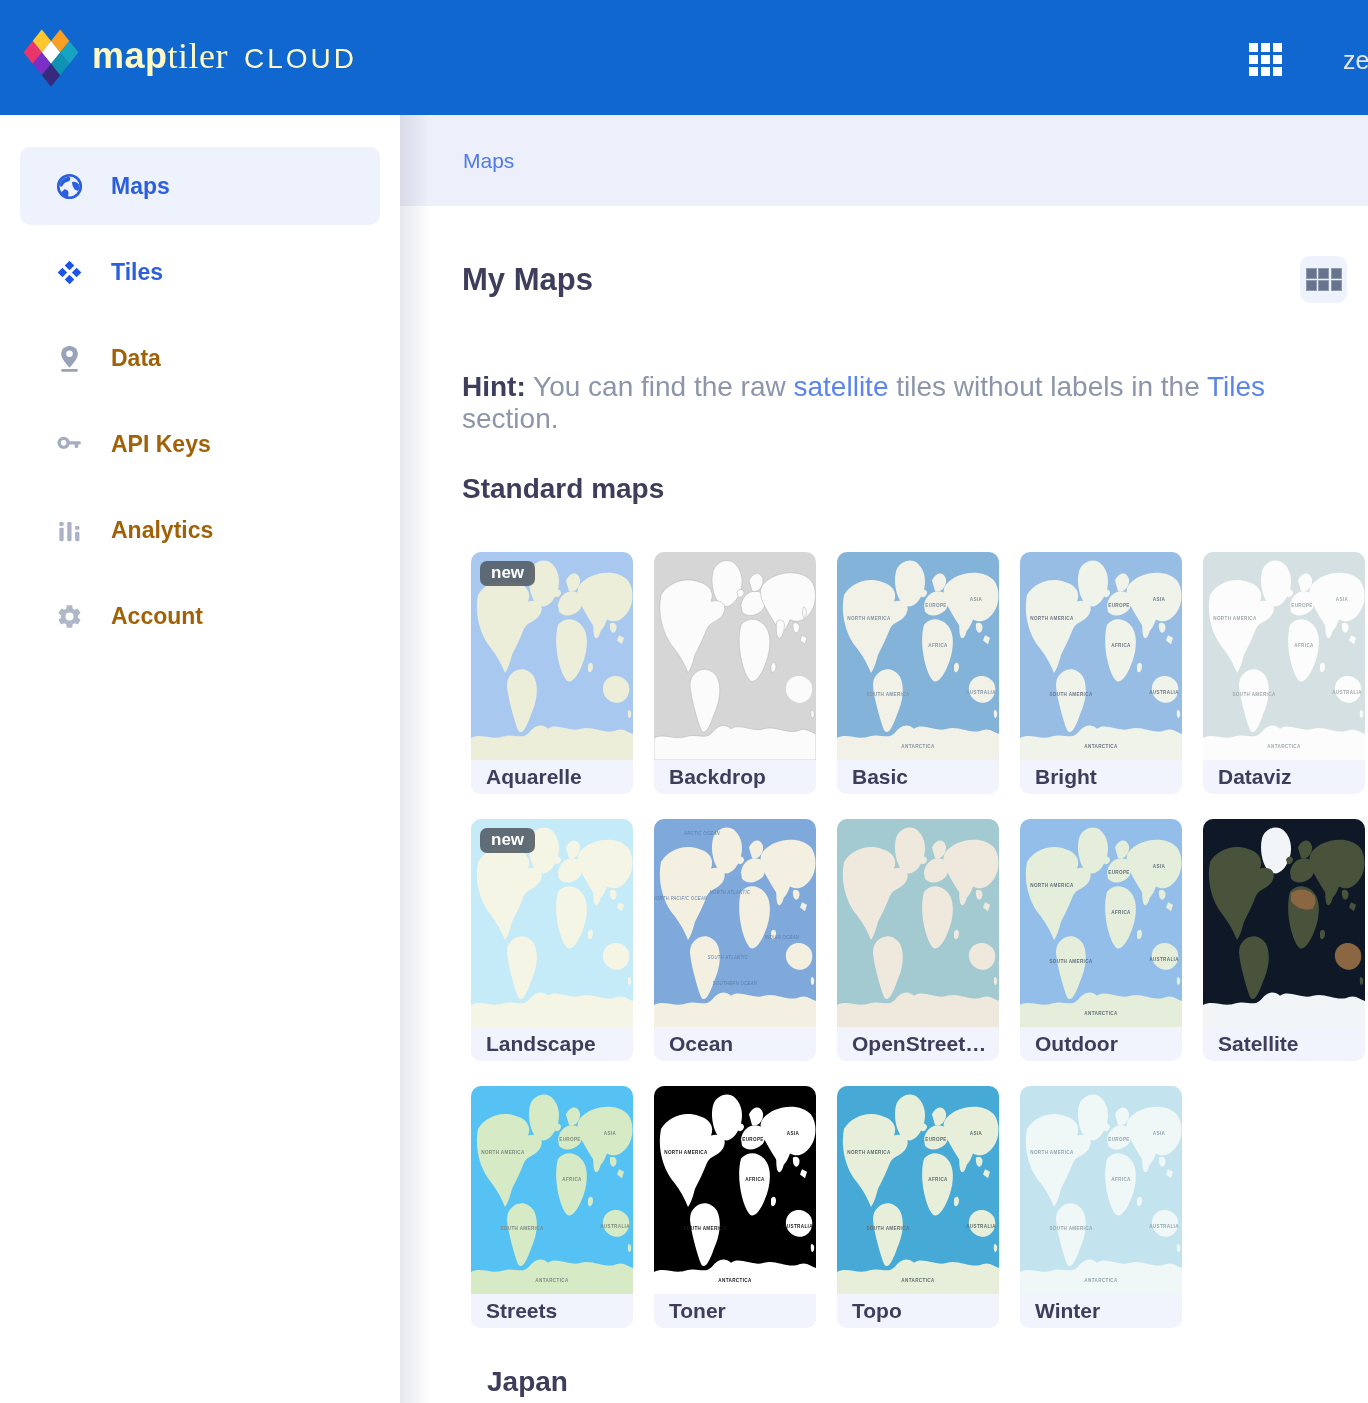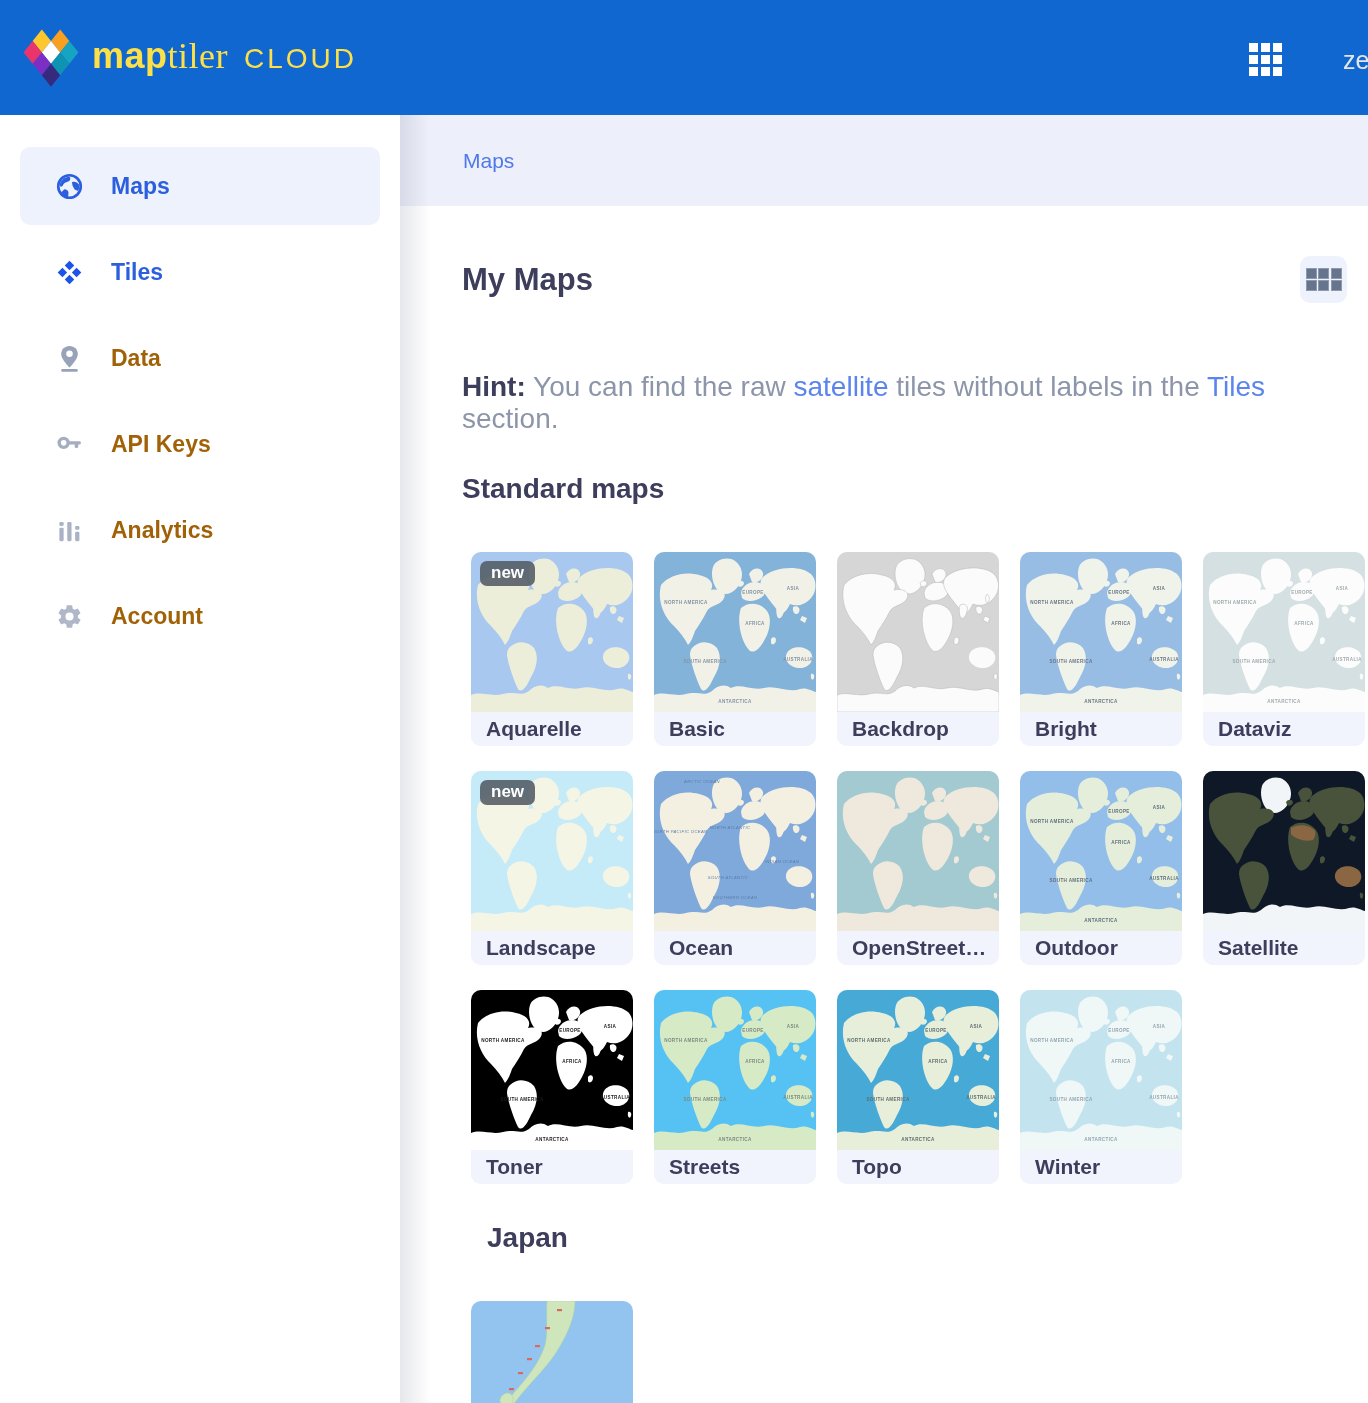--- a/index.html
+++ b/index.html
@@ -3,21 +3,21 @@
 <meta charset="utf-8">
 <style>
   html,body{margin:0;padding:0;background:#fff;}
   .viewport{position:relative;width:1368px;height:1403px;overflow:hidden;background:#fff;
     font-family:"Liberation Sans",sans-serif;color:#3d3d5c;}
 
   
   .header{position:absolute;top:0;left:0;width:1368px;height:115px;background:#1167d0;z-index:5;}
   .brand{position:absolute;left:24px;top:24px;display:flex;align-items:center;cursor:pointer;}
   .brand svg{display:block;}
-  .brand-text{margin-left:14px;color:#fde047;font-size:36px;line-height:1;display:flex;align-items:baseline;}
+  .brand-text{margin-left:14px;color:#fef9c3;font-size:36px;line-height:1;display:flex;align-items:baseline;}
   .brand-bold{font-weight:700;letter-spacing:.5px;}
   .brand-light{font-weight:400;letter-spacing:.5px;font-family:Liberation Serif, serif;}
   .brand-suffix{font-weight:300;font-size:28px;letter-spacing:3px;margin-left:16px;}
   .apps-btn{position:absolute;left:1249px;top:43px;width:34px;height:34px;cursor:pointer;}
   .apps-btn .cell{position:absolute;width:9px;height:9px;background:#fff;}
   .username{position:absolute;left:1343px;top:46px;color:#e5e5e5;font-size:25px;cursor:pointer;white-space:nowrap;}
 
   
   .sidebar{position:absolute;top:115px;left:0;width:400px;bottom:0;background:#fff;padding-top:32px;box-sizing:border-box;}
   .nav-item{width:360px;height:78px;margin:0 auto 8px auto;border-radius:10px;display:flex;align-items:center;
@@ -43,21 +43,21 @@
   .gridview-icon span{background:#67748d;box-shadow:inset 0 0 0 1px #8e99ad;}
   .hint{margin-top:68px;font-size:28px;color:#8c95a9;}
   .hint .hint-prefix{font-weight:700;color:#3d3d5c;}
   .hint .hint-link{color:#5b84ec;cursor:pointer;}
   .section-title{font-size:28px;font-weight:700;color:#3d3d5c;margin-top:38px;}
   .section-title.indented{margin-left:25px;}
   .cards-grid{display:flex;flex-wrap:wrap;gap:25px 21px;margin-left:9px;margin-top:47px;width:900px;}
 
   
   .map-card{width:162px;border-radius:10px;overflow:hidden;background:#f1f4fc;cursor:pointer;position:relative;}
-  .thumb{height:160px;position:relative;}
+  .thumb{height:208px;position:relative;}
   .thumb svg{position:absolute;inset:0;width:100%;height:100%;}
   .ocean{fill:var(--ocean,#bcd);}
   .land{fill:var(--land,#fff);stroke:var(--landstroke,none);stroke-width:.5;}
   .land2{fill:var(--land2,#fff);stroke:var(--landstroke,none);stroke-width:.5;}
   .land-accent{fill:var(--accent,#fff);}
   .map-labels text{fill:var(--maplabel,transparent);font-size:4.6px;font-weight:700;letter-spacing:.35px;
     text-anchor:middle;font-family:"Liberation Sans",sans-serif;}
   svg.oceans-style .map-labels text{font-style:italic;font-weight:400;font-size:4.2px;}
   .jp-mark{fill:#d96a5f;}
   .new-badge{position:absolute;top:9px;left:9px;background:rgba(82,91,99,.88);color:#fff;font-size:17px;
@@ -233,20 +233,52 @@
         <g class="map-labels"></g>
       </svg>
 
       <span class="new-badge">new</span>
     </div>
     <div class="card-footer">
       <span class="card-label">Aquarelle</span>
     </div>
   </div>
 
+  <div class="map-card" style="--ocean: #d6d6d6; --land: #fbfbfb; --land2: #fbfbfb; --accent: #fbfbfb; --landstroke: #b5b5b5; --maplabel: transparent;">
+    <div class="thumb">
+      <svg class="world" viewBox="0 0 162 160" preserveAspectRatio="none" style="display: block;">
+        <rect class="ocean" width="162" height="160"></rect>
+        <g>
+          <path class="land2" d="M0 143 C10 139 20 145 32 142 C44 139 50 145 58 139 C63 134 70 131 77 136 C86 131 98 139 110 136 C122 133 134 141 146 137 C152 135 158 139 162 140 L162 160 L0 160 Z"></path>
+          <path class="land2" d="M59 15 C62 7 74 4 81 9 C88 14 90 23 86 31 C82 39 75 44 68 41 C60 38 56 24 59 15 Z"></path>
+          <path class="land" d="M7 33 C15 23 31 19 45 23 C55 25 61 31 57 38 C68 36 74 41 69 48 C64 54 57 53 53 59 C49 67 45 73 41 79 C39 85 37 90 34 93 C31 87 26 80 20 74 C10 65 3 49 7 33 Z"></path>
+          <path class="land" d="M39 95 C46 88 57 89 63 96 C68 104 66 115 60 125 C56 134 51 142 47 137 C43 129 37 112 36 103 C36 99 37 97 39 95 Z"></path>
+          <path class="land" d="M87 41 C88 33 98 28 106 31 C112 34 113 41 108 45 C101 50 92 50 88 46 Z"></path>
+          <path class="land" d="M95 22 C99 15 107 15 109 21 C110 27 103 32 98 30 Z"></path>
+          <path class="land" d="M83 31 C85 28 89 28 90 31 C90 34 86 36 84 34 Z"></path>
+          <path class="land" d="M87 56 C95 49 107 51 113 59 C118 66 116 78 111 87 C107 95 100 103 95 98 C88 91 82 70 87 56 Z"></path>
+          <path class="land-accent" d="M88 57 C96 52 108 54 112 60 C113 63 112 66 110 69 C102 71 92 68 88 63 Z"></path>
+          <path class="land" d="M117 87 C119 84 122 85 122 88 C122 92 118 94 117 91 Z"></path>
+          <path class="land" d="M109 25 C121 14 147 13 157 22 C163 28 163 39 157 46 C151 53 143 55 136 52 C133 58 129 64 125 60 C120 54 115 48 111 42 C106 35 105 29 109 25 Z"></path>
+          <path class="land" d="M123 53 C127 51 132 53 130 59 C129 65 125 69 123 64 C122 60 122 56 123 53 Z"></path>
+          <path class="land" d="M139 55 C143 53 147 56 145 60 C143 64 138 62 139 55 Z"></path>
+          <path class="land" d="M148 64 L153 66 L151 71 L146 68 Z"></path>
+          <path class="land" d="M150 42 C153 44 153 49 150 51 C148 49 148 44 150 42 Z"></path>
+          <path class="land-accent" d="M133 101 C138 93 152 94 157 101 C161 108 155 116 146 116 C136 116 129 108 133 101 Z"></path>
+          <path class="land" d="M157 122 C159 121 161 123 160 126 C159 129 156 128 157 122 Z"></path>
+        </g>
+        <g class="map-labels"></g>
+      </svg>
+
+    </div>
+    <div class="card-footer">
+      <span class="card-label">Backdrop</span>
+    </div>
+  </div>
+
   <div class="map-card" style="--ocean: #83b3d8; --land: #f2f1e8; --land2: #f2f1e8; --accent: #f2f1e8; --landstroke: none; --maplabel: #8494a4;">
     <div class="thumb">
       <svg class="world" viewBox="0 0 162 160" preserveAspectRatio="none" style="display: block;">
         <rect class="ocean" width="162" height="160"></rect>
         <g>
           <path class="land2" d="M0 143 C10 139 20 145 32 142 C44 139 50 145 58 139 C63 134 70 131 77 136 C86 131 98 139 110 136 C122 133 134 141 146 137 C152 135 158 139 162 140 L162 160 L0 160 Z"></path>
           <path class="land2" d="M59 15 C62 7 74 4 81 9 C88 14 90 23 86 31 C82 39 75 44 68 41 C60 38 56 24 59 15 Z"></path>
           <path class="land" d="M7 33 C15 23 31 19 45 23 C55 25 61 31 57 38 C68 36 74 41 69 48 C64 54 57 53 53 59 C49 67 45 73 41 79 C39 85 37 90 34 93 C31 87 26 80 20 74 C10 65 3 49 7 33 Z"></path>
           <path class="land" d="M39 95 C46 88 57 89 63 96 C68 104 66 115 60 125 C56 134 51 142 47 137 C43 129 37 112 36 103 C36 99 37 97 39 95 Z"></path>
           <path class="land" d="M87 41 C88 33 98 28 106 31 C112 34 113 41 108 45 C101 50 92 50 88 46 Z"></path>
@@ -273,52 +305,20 @@
                   <text x="81" y="151">ANTARCTICA</text>
                 </g>
       </svg>
 
     </div>
     <div class="card-footer">
       <span class="card-label">Basic</span>
     </div>
   </div>
 
-  <div class="map-card" style="--ocean: #d6d6d6; --land: #fbfbfb; --land2: #fbfbfb; --accent: #fbfbfb; --landstroke: #b5b5b5; --maplabel: transparent;">
-    <div class="thumb">
-      <svg class="world" viewBox="0 0 162 160" preserveAspectRatio="none" style="display: block;">
-        <rect class="ocean" width="162" height="160"></rect>
-        <g>
-          <path class="land2" d="M0 143 C10 139 20 145 32 142 C44 139 50 145 58 139 C63 134 70 131 77 136 C86 131 98 139 110 136 C122 133 134 141 146 137 C152 135 158 139 162 140 L162 160 L0 160 Z"></path>
-          <path class="land2" d="M59 15 C62 7 74 4 81 9 C88 14 90 23 86 31 C82 39 75 44 68 41 C60 38 56 24 59 15 Z"></path>
-          <path class="land" d="M7 33 C15 23 31 19 45 23 C55 25 61 31 57 38 C68 36 74 41 69 48 C64 54 57 53 53 59 C49 67 45 73 41 79 C39 85 37 90 34 93 C31 87 26 80 20 74 C10 65 3 49 7 33 Z"></path>
-          <path class="land" d="M39 95 C46 88 57 89 63 96 C68 104 66 115 60 125 C56 134 51 142 47 137 C43 129 37 112 36 103 C36 99 37 97 39 95 Z"></path>
-          <path class="land" d="M87 41 C88 33 98 28 106 31 C112 34 113 41 108 45 C101 50 92 50 88 46 Z"></path>
-          <path class="land" d="M95 22 C99 15 107 15 109 21 C110 27 103 32 98 30 Z"></path>
-          <path class="land" d="M83 31 C85 28 89 28 90 31 C90 34 86 36 84 34 Z"></path>
-          <path class="land" d="M87 56 C95 49 107 51 113 59 C118 66 116 78 111 87 C107 95 100 103 95 98 C88 91 82 70 87 56 Z"></path>
-          <path class="land-accent" d="M88 57 C96 52 108 54 112 60 C113 63 112 66 110 69 C102 71 92 68 88 63 Z"></path>
-          <path class="land" d="M117 87 C119 84 122 85 122 88 C122 92 118 94 117 91 Z"></path>
-          <path class="land" d="M109 25 C121 14 147 13 157 22 C163 28 163 39 157 46 C151 53 143 55 136 52 C133 58 129 64 125 60 C120 54 115 48 111 42 C106 35 105 29 109 25 Z"></path>
-          <path class="land" d="M123 53 C127 51 132 53 130 59 C129 65 125 69 123 64 C122 60 122 56 123 53 Z"></path>
-          <path class="land" d="M139 55 C143 53 147 56 145 60 C143 64 138 62 139 55 Z"></path>
-          <path class="land" d="M148 64 L153 66 L151 71 L146 68 Z"></path>
-          <path class="land" d="M150 42 C153 44 153 49 150 51 C148 49 148 44 150 42 Z"></path>
-          <path class="land-accent" d="M133 101 C138 93 152 94 157 101 C161 108 155 116 146 116 C136 116 129 108 133 101 Z"></path>
-          <path class="land" d="M157 122 C159 121 161 123 160 126 C159 129 156 128 157 122 Z"></path>
-        </g>
-        <g class="map-labels"></g>
-      </svg>
-
-    </div>
-    <div class="card-footer">
-      <span class="card-label">Backdrop</span>
-    </div>
-  </div>
-
   <div class="map-card" style="--ocean: #98bde5; --land: #f0f3ea; --land2: #f0f3ea; --accent: #f0f3ea; --landstroke: none; --maplabel: #6b7684;">
     <div class="thumb">
       <svg class="world" viewBox="0 0 162 160" preserveAspectRatio="none" style="display: block;">
         <rect class="ocean" width="162" height="160"></rect>
         <g>
           <path class="land2" d="M0 143 C10 139 20 145 32 142 C44 139 50 145 58 139 C63 134 70 131 77 136 C86 131 98 139 110 136 C122 133 134 141 146 137 C152 135 158 139 162 140 L162 160 L0 160 Z"></path>
           <path class="land2" d="M59 15 C62 7 74 4 81 9 C88 14 90 23 86 31 C82 39 75 44 68 41 C60 38 56 24 59 15 Z"></path>
           <path class="land" d="M7 33 C15 23 31 19 45 23 C55 25 61 31 57 38 C68 36 74 41 69 48 C64 54 57 53 53 59 C49 67 45 73 41 79 C39 85 37 90 34 93 C31 87 26 80 20 74 C10 65 3 49 7 33 Z"></path>
           <path class="land" d="M39 95 C46 88 57 89 63 96 C68 104 66 115 60 125 C56 134 51 142 47 137 C43 129 37 112 36 103 C36 99 37 97 39 95 Z"></path>
           <path class="land" d="M87 41 C88 33 98 28 106 31 C112 34 113 41 108 45 C101 50 92 50 88 46 Z"></path>
@@ -561,21 +561,21 @@
         </g>
         <g class="map-labels"></g>
       </svg>
 
     </div>
     <div class="card-footer">
       <span class="card-label">Satellite</span>
     </div>
   </div>
 
-  <div class="map-card" style="--ocean: #000000; --land: #ffffff; --land2: #ffffff; --accent: #ffffff; --landstroke: none; --maplabel: #1a1a1a;">
+  <div class="map-card" style="--ocean: #55c2f3; --land: #d6eac6; --land2: #d6eac6; --accent: #d6eac6; --landstroke: none; --maplabel: #7c8a80;">
     <div class="thumb">
       <svg class="world" viewBox="0 0 162 160" preserveAspectRatio="none" style="display: block;">
         <rect class="ocean" width="162" height="160"></rect>
         <g>
           <path class="land2" d="M0 143 C10 139 20 145 32 142 C44 139 50 145 58 139 C63 134 70 131 77 136 C86 131 98 139 110 136 C122 133 134 141 146 137 C152 135 158 139 162 140 L162 160 L0 160 Z"></path>
           <path class="land2" d="M59 15 C62 7 74 4 81 9 C88 14 90 23 86 31 C82 39 75 44 68 41 C60 38 56 24 59 15 Z"></path>
           <path class="land" d="M7 33 C15 23 31 19 45 23 C55 25 61 31 57 38 C68 36 74 41 69 48 C64 54 57 53 53 59 C49 67 45 73 41 79 C39 85 37 90 34 93 C31 87 26 80 20 74 C10 65 3 49 7 33 Z"></path>
           <path class="land" d="M39 95 C46 88 57 89 63 96 C68 104 66 115 60 125 C56 134 51 142 47 137 C43 129 37 112 36 103 C36 99 37 97 39 95 Z"></path>
           <path class="land" d="M87 41 C88 33 98 28 106 31 C112 34 113 41 108 45 C101 50 92 50 88 46 Z"></path>
           <path class="land" d="M95 22 C99 15 107 15 109 21 C110 27 103 32 98 30 Z"></path>
@@ -597,25 +597,25 @@
                   <text x="139" y="38">ASIA</text>
                   <text x="101" y="73">AFRICA</text>
                   <text x="51" y="111">SOUTH AMERICA</text>
                   <text x="144" y="109">AUSTRALIA</text>
                   <text x="81" y="151">ANTARCTICA</text>
                 </g>
       </svg>
 
     </div>
     <div class="card-footer">
-      <span class="card-label">Toner</span>
-    </div>
-  </div>
-
-  <div class="map-card" style="--ocean: #55c2f3; --land: #d6eac6; --land2: #d6eac6; --accent: #d6eac6; --landstroke: none; --maplabel: #7c8a80;">
+      <span class="card-label">Streets</span>
+    </div>
+  </div>
+
+  <div class="map-card" style="--ocean: #000000; --land: #ffffff; --land2: #ffffff; --accent: #ffffff; --landstroke: none; --maplabel: #1a1a1a;">
     <div class="thumb">
       <svg class="world" viewBox="0 0 162 160" preserveAspectRatio="none" style="display: block;">
         <rect class="ocean" width="162" height="160"></rect>
         <g>
           <path class="land2" d="M0 143 C10 139 20 145 32 142 C44 139 50 145 58 139 C63 134 70 131 77 136 C86 131 98 139 110 136 C122 133 134 141 146 137 C152 135 158 139 162 140 L162 160 L0 160 Z"></path>
           <path class="land2" d="M59 15 C62 7 74 4 81 9 C88 14 90 23 86 31 C82 39 75 44 68 41 C60 38 56 24 59 15 Z"></path>
           <path class="land" d="M7 33 C15 23 31 19 45 23 C55 25 61 31 57 38 C68 36 74 41 69 48 C64 54 57 53 53 59 C49 67 45 73 41 79 C39 85 37 90 34 93 C31 87 26 80 20 74 C10 65 3 49 7 33 Z"></path>
           <path class="land" d="M39 95 C46 88 57 89 63 96 C68 104 66 115 60 125 C56 134 51 142 47 137 C43 129 37 112 36 103 C36 99 37 97 39 95 Z"></path>
           <path class="land" d="M87 41 C88 33 98 28 106 31 C112 34 113 41 108 45 C101 50 92 50 88 46 Z"></path>
           <path class="land" d="M95 22 C99 15 107 15 109 21 C110 27 103 32 98 30 Z"></path>
@@ -637,21 +637,21 @@
                   <text x="139" y="38">ASIA</text>
                   <text x="101" y="73">AFRICA</text>
                   <text x="51" y="111">SOUTH AMERICA</text>
                   <text x="144" y="109">AUSTRALIA</text>
                   <text x="81" y="151">ANTARCTICA</text>
                 </g>
       </svg>
 
     </div>
     <div class="card-footer">
-      <span class="card-label">Streets</span>
+      <span class="card-label">Toner</span>
     </div>
   </div>
 
   <div class="map-card" style="--ocean: #47a9d5; --land: #e7efdb; --land2: #e7efdb; --accent: #e7efdb; --landstroke: none; --maplabel: #5e6d6d;">
     <div class="thumb">
       <svg class="world" viewBox="0 0 162 160" preserveAspectRatio="none" style="display: block;">
         <rect class="ocean" width="162" height="160"></rect>
         <g>
           <path class="land2" d="M0 143 C10 139 20 145 32 142 C44 139 50 145 58 139 C63 134 70 131 77 136 C86 131 98 139 110 136 C122 133 134 141 146 137 C152 135 158 139 162 140 L162 160 L0 160 Z"></path>
           <path class="land2" d="M59 15 C62 7 74 4 81 9 C88 14 90 23 86 31 C82 39 75 44 68 41 C60 38 56 24 59 15 Z"></path>

